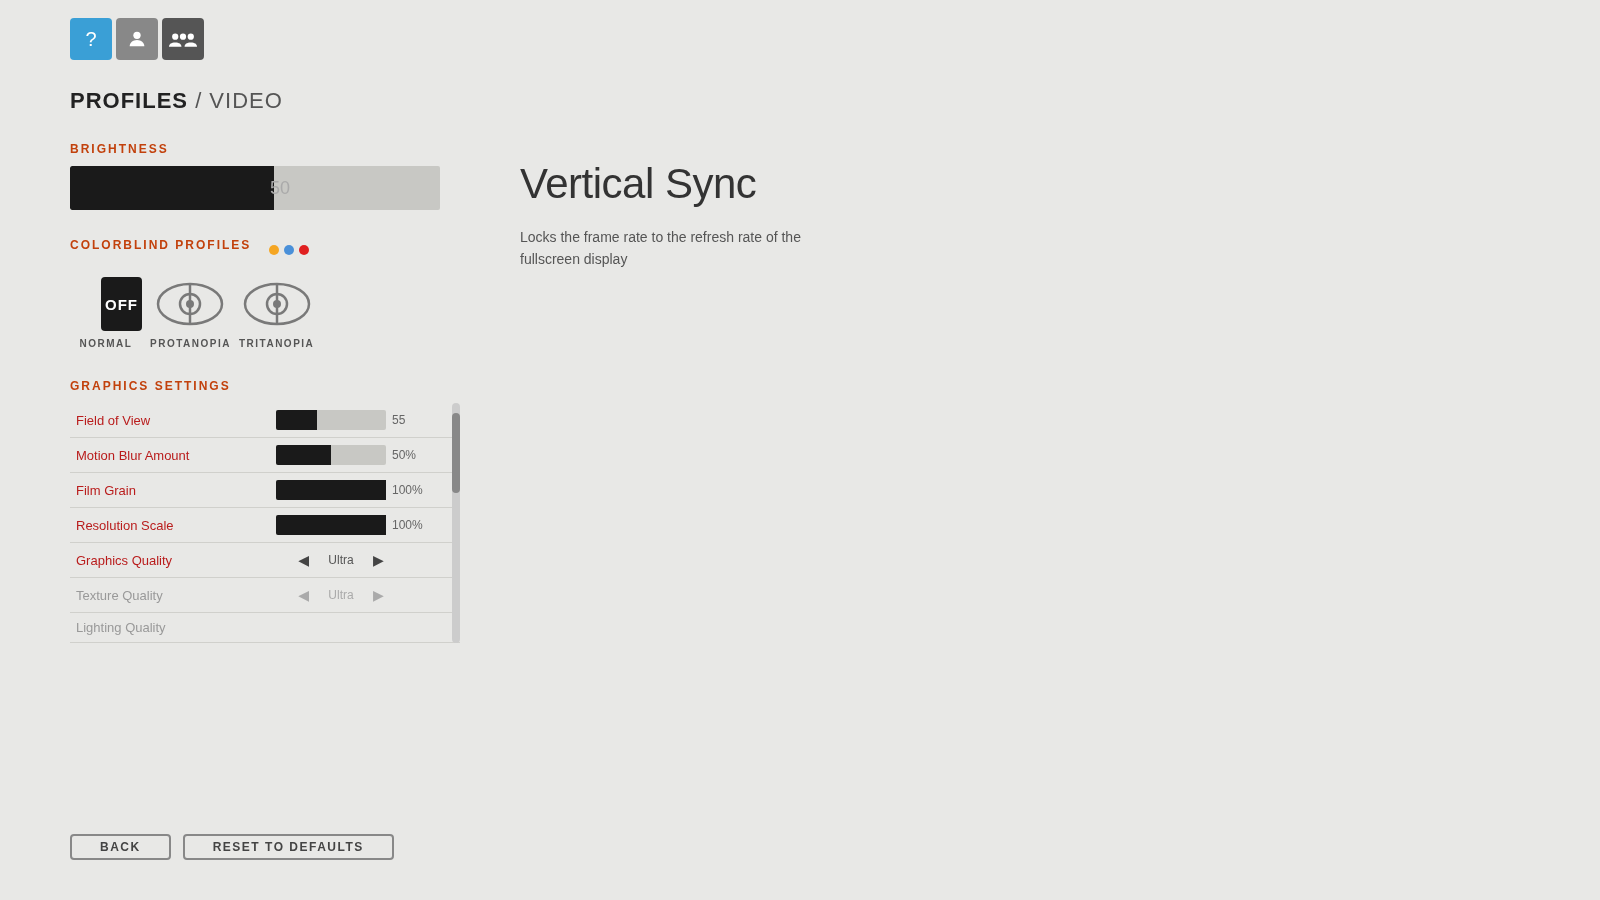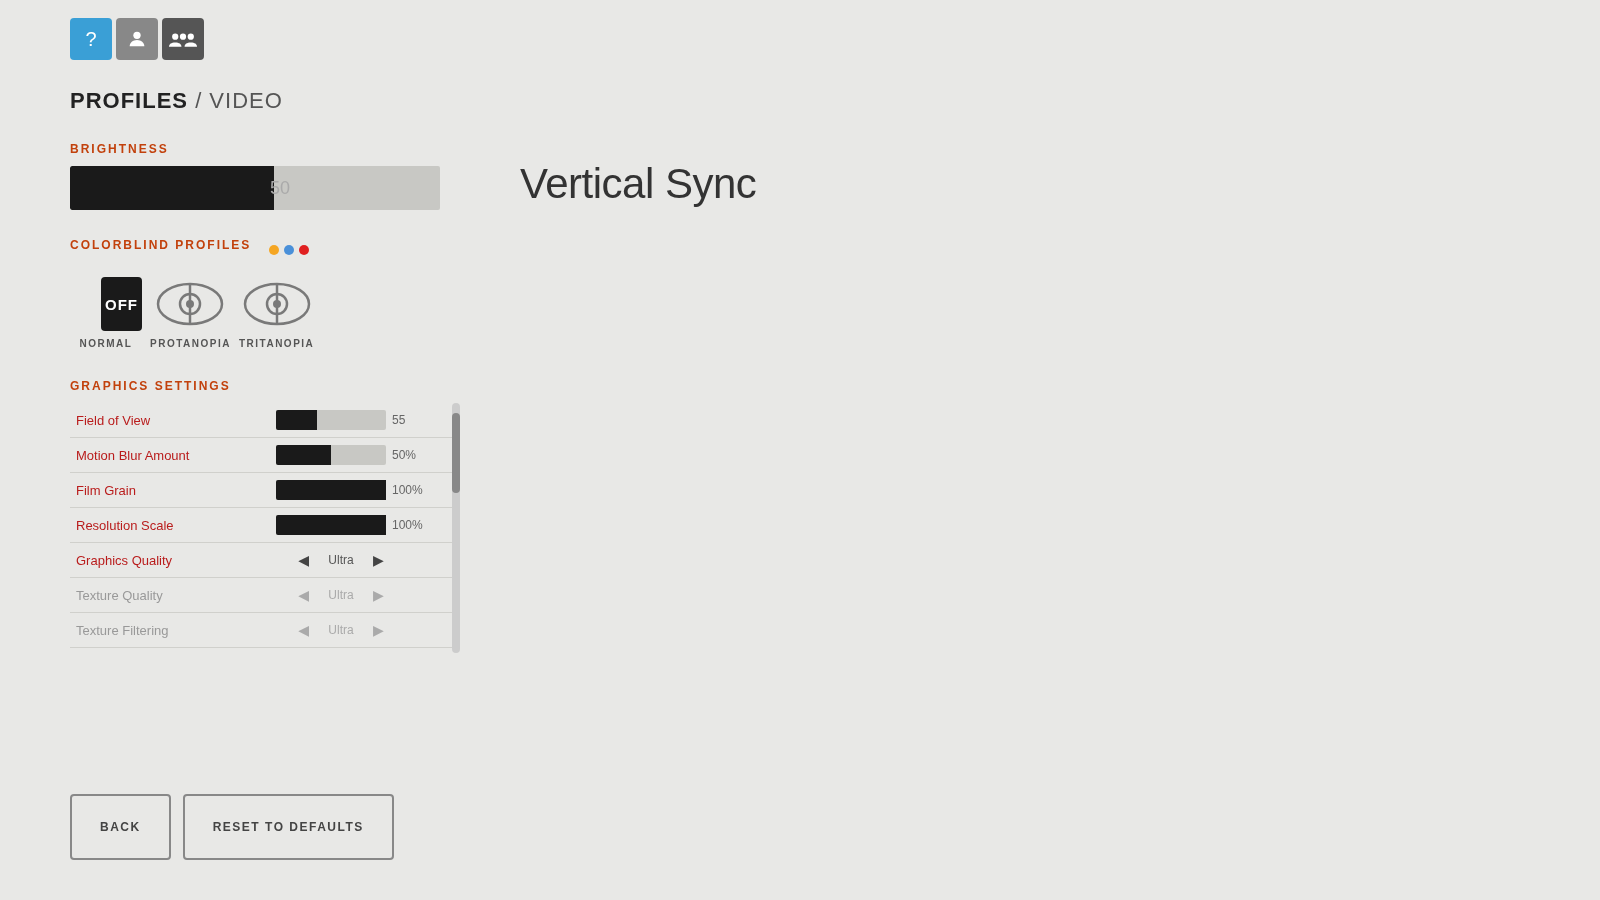--- a/index.html
+++ b/index.html
@@ -293,21 +293,21 @@
     
     .bottom-bar {
       position: absolute;
       bottom: 40px;
       left: 70px;
       display: flex;
       gap: 12px;
     }
 
     .btn {
-      padding: 24px 28px;
+      padding: 4px 28px;
       font-size: 12px;
       font-weight: 700;
       letter-spacing: 1.5px;
       border: 2px solid #888;
       background: transparent;
       color: #444;
       cursor: pointer;
       border-radius: 4px;
       text-transform: uppercase;
     }
@@ -467,47 +467,38 @@
             <td class="row-label dim">Texture Quality</td>
             <td>
               <div class="arrow-select">
                 <span class="arrow-btn dim">◀</span>
                 <span class="select-val dim">Ultra</span>
                 <span class="arrow-btn dim">▶</span>
               </div>
             </td>
           </tr>
 
-          <tr>
-            <td class="row-label dim">Texture Filtering</td>
-            <td>
-              <div class="arrow-select">
-                <span class="arrow-btn dim">◀</span>
-                <span class="select-val dim">Ultra</span>
-                <span class="arrow-btn dim">▶</span>
-              </div>
-            </td>
-          </tr>
 
           <tr>
             <td class="row-label dim">Lighting Quality</td>
             <td>
               
             </td>
           </tr>
         </tbody>
       </table>
 
       <div class="scrollbar-track">
         <div class="scrollbar-thumb" style="height:80px; top:10px;"></div>
       </div>
     </div>
   </div>
 </div>
 
 <div class="right-panel">
   <div class="vsync-title">Vertical Sync</div>
+  <div class="vsync-desc">Locks the frame rate to the refresh rate of the<br>fullscreen display</div>
 </div>
 
 <div class="bottom-bar">
   <button class="btn">BACK</button>
   <button class="btn">RESET TO DEFAULTS</button>
 </div>
 
 </body></html>

